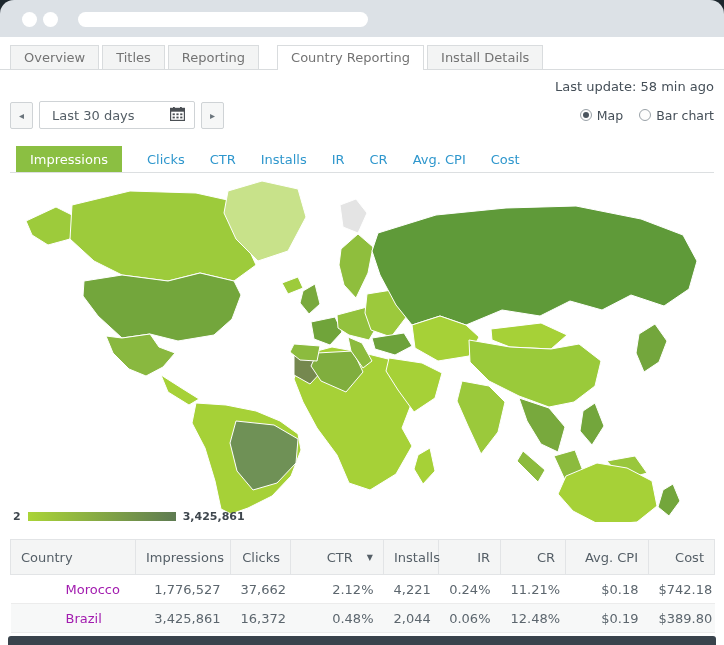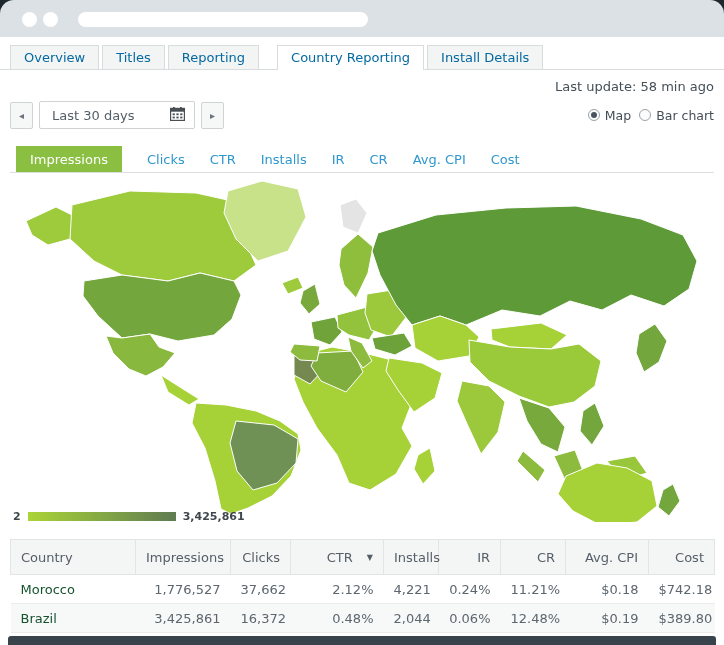--- a/index.html
+++ b/index.html
@@ -8,35 +8,35 @@
   .dark-top { position:absolute; top:0; left:0; right:0; height:20px; background:#1d272e; z-index:0; }
   .page { position:relative; z-index:1; }
   
   .chrome { height:37px; background:#dce1e6; border-radius:14px 14px 0 0; position:relative; }
   .dot { position:absolute; top:12px; width:15px; height:15px; border-radius:50%; background:#fff; }
   .dot1 { left:22px; } .dot2 { left:43px; }
   .addr { position:absolute; top:12px; left:78px; width:290px; height:15px; border-radius:8px; background:#fff; }
   
   .tabs { display:flex; gap:3px; padding:8px 10px 0 10px; border-bottom:1px solid #d9dcde; background:#fff; }
   .tab { background:#f3f4f4; border:1px solid #d9dcde; border-bottom:none; padding:4px 13px 4px 13px;
-         color:#0369a1; cursor:pointer; }
+         color:#737373; cursor:pointer; }
   .tab.active { background:#fff; margin-bottom:-1px; padding-bottom:5px;margin-left:15px; }
   .main { background:#fff; padding:0 10px; }
   
   .lastupdate { text-align:right; padding-top:9px; font-size:13px; color:#454f58; }
   .lastupdate b { font-weight:400; }
   
   .controls { display:flex; justify-content:space-between; align-items:center; margin-top:7px; }
   .datenav { display:flex; gap:6px; align-items:center; }
   .navbtn { width:23px; height:27px; border:1px solid #cfd3d6; background:#f6f7f7; color:#6a747c;
             font-size:10px; display:flex; align-items:center; justify-content:center; border-radius:2px; cursor:pointer; }
   .datebox { width:156px; height:28px; border:1px solid #cfd3d6; background:#fff; display:flex;
              align-items:center; justify-content:space-between; padding:0 9px 0 12px; border-radius:2px;
              color:#545e66; cursor:pointer; }
-  .radios { display:flex; gap:8px; align-items:center; font-size:12.5px; color:#454f58; }
+  .radios { display:flex; gap:16px; align-items:center; font-size:12.5px; color:#454f58; }
   .radio { display:flex; gap:5px; align-items:center; cursor:pointer; }
   .rdot { width:12px; height:12px; border-radius:50%; border:1px solid #9aa2a8; background:#fdfdfd;
           display:flex; align-items:center; justify-content:center; }
   .rdot.on::after { content:""; width:6px; height:6px; border-radius:50%; background:#4a545e; }
   
   .metrics { display:flex; align-items:stretch; margin-top:17px; border-bottom:1px solid #dcdfe1; height:27px; }
   .metric-active { background:#8bbf42; color:#fff; display:flex; align-items:center; padding:0 14px;
                    margin-left:6px; cursor:pointer; }
   .metric-link { color:#2f97cd; display:flex; align-items:center; padding:0 0; margin-left:25px; cursor:pointer; }
   
@@ -48,21 +48,21 @@
   .legendbar { width:148px; height:9px; }
   
   table.data { width:704px; border-collapse:collapse; table-layout:fixed; margin-top:6px; }
   table.data th { background:#f4f5f5; border:1px solid #e2e4e6; border-left:none; font-weight:400;
                   color:#555f67; height:35px; padding:0 10px; text-align:right; }
   table.data th:first-child { text-align:left; border-left:1px solid #e2e4e6; }
   table.data td { height:29px; padding:0 10px; text-align:right; color:#5c666e;
                   border-bottom:1px solid #ececec; }
   table.data td:first-child { text-align:left; }
   table.data tr.alt td { background:#f7f8f8; }
-  .country-link { color:#14532d; cursor:pointer; }
+  .country-link { color:#a21caf; cursor:pointer;margin-left:45px; }
   .th-sort { display:flex; justify-content:flex-end; align-items:center; gap:14px; }
   .sorticon { font-size:8px; color:#555f67; cursor:pointer; }
   
   .bottombar { position:absolute; left:8px; right:8px; bottom:0; height:9px; background:#39434c;
                border-radius:3px 3px 0 0; z-index:6; }
 </style>
 </head>
 <body>
 
 <div class="dark-top"></div>

